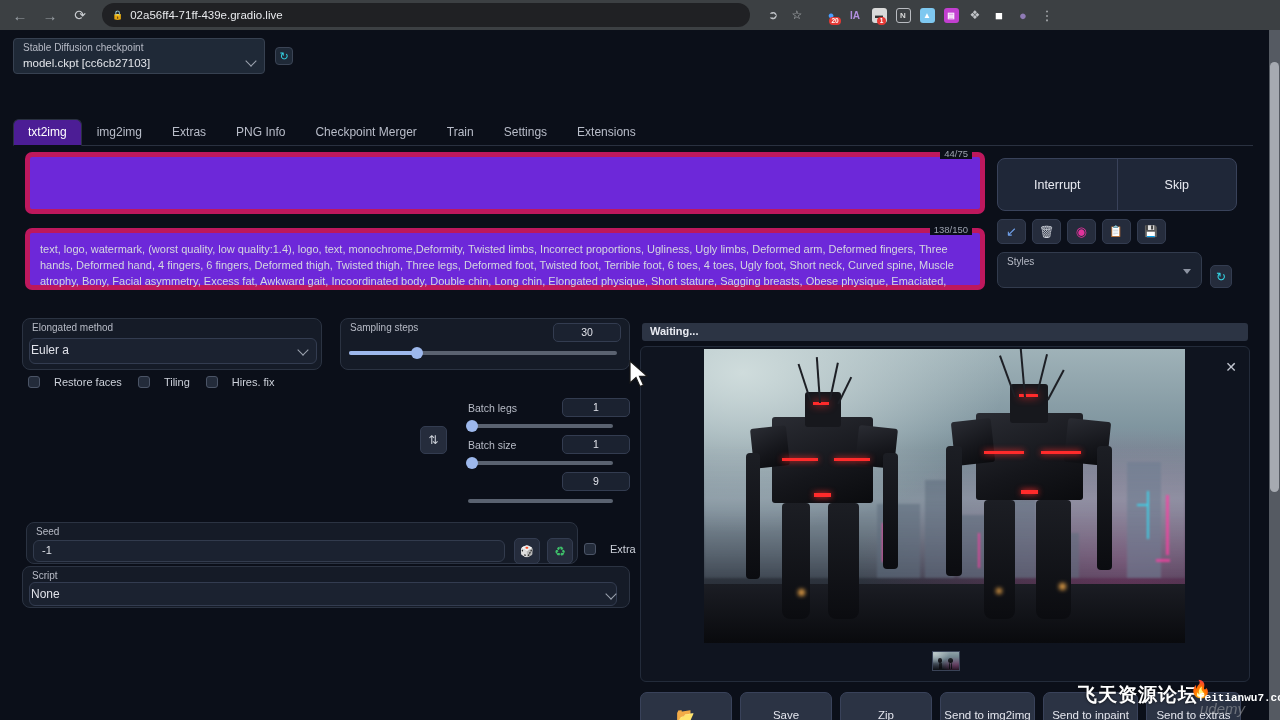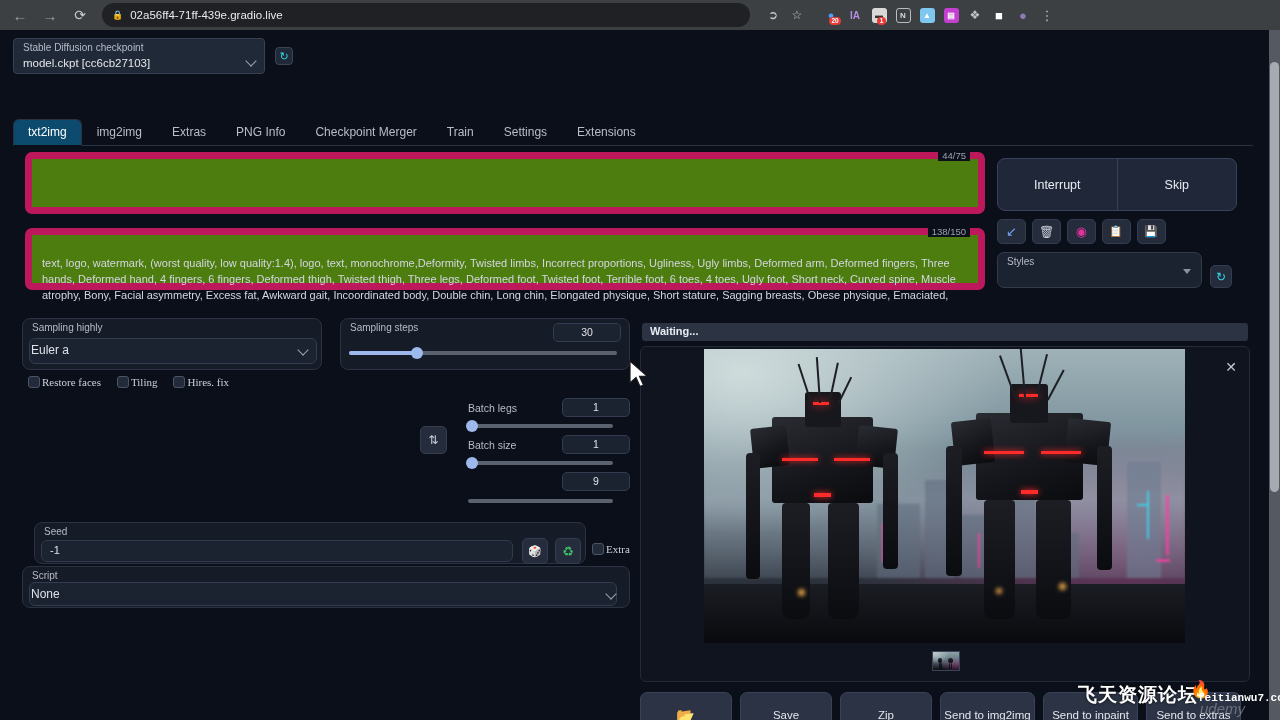--- a/index.html
+++ b/index.html
@@ -94,30 +94,30 @@
     position: absolute; left: 13px; top: 88px; width: 1240px;
     border-bottom: 1px solid #2a3140;
     display: flex; align-items: flex-end; height: 28px;
   }
   .tab {
     padding: 5px 14px 6px 14px; font-size: 12px; color: #b9bdc9;
     border: 1px solid transparent; border-radius: 6px 6px 0 0;
     position: relative; top: 1px;
   }
   .tab.active {
-    background: #0c4a6e; color: #ffffff;
+    background: #4c1d95; color: #ffffff;
     border-color: #2a3140; border-bottom-color: #0b0f19;
   }
 
   
   .prompt-wrap { position: absolute; left: 25px; top: 122px; width: 960px; }
   .prompt-box {
     position: relative;
-    background: #4d7c0f; border: 7px solid #be185d; border-radius: 7px;
-    padding: 20px 10px;
+    background: #6d28d9; border: 5px solid #be185d; border-radius: 7px;
+    padding: 8px 10px;
   }
   .counter {
     position: absolute; right: 8px; top: -9px;
     font-size: 9.5px; color: #9ba1ae; background: #0b0f19; padding: 0 4px;
   }
   .prompt-text { font-size: 11px; color: #d4d7e0; line-height: 16px; }
   .prompt-pos { height: 62px; }
   .prompt-neg { height: 62px; margin-top: 14px; }
 
   
@@ -192,35 +192,35 @@
   }
 
   .slider { position: absolute; height: 4px; border-radius: 2px; background: #5a6270; }
   .slider .fill { position: absolute; left: 0; top: 0; height: 4px; border-radius: 2px; background: #9db8ec; }
   .slider .knob {
     position: absolute; top: -4px; width: 12px; height: 12px; border-radius: 6px;
     background: #9db8ec;
   }
 
   .checks { position: absolute; left: 6px; top: 58px; display: flex; gap: 16px; align-items: center; }
-  .chk-item { display: flex; align-items: center; gap: 2px; font-size: 11px; color: #cdd1da; font-family: Liberation Serif, serif; }
+  .chk-item { display: flex; align-items: center; gap: 14px; font-size: 11px; color: #cdd1da; }
   .chk {
     width: 12px; height: 12px; border-radius: 3px;
     border: 1px solid #4b5466; background: #232b3a;
   }
 
   .dim-card { left: 0; top: 84px; width: 384px; height: 112px; background: transparent; border: none; }
   .swap-btn {
     position: absolute; left: 398px; top: 108px; width: 27px; height: 28px;
     background: #252c3c; border: 1px solid #333c50; border-radius: 5px;
     display: flex; align-items: center; justify-content: center; color: #cfd3db; font-size: 12px;
   }
   .batch-card { left: 438px; top: 84px; width: 170px; height: 112px; background: transparent; border: none; }
 
-  .seed-card { left: 12px; top: 204px; width: 552px; height: 42px; }
+  .seed-card { left: 4px; top: 204px; width: 552px; height: 42px; }
   .seed-input {
     position: absolute; left: 6px; top: 17px; width: 472px; height: 22px;
     background: #1b2230; border: 1px solid #323b4d; border-radius: 6px;
     font-size: 11px; color: #dfe1e8; padding: 3px 8px;
   }
   .seed-btn {
     position: absolute; width: 26px; height: 26px; top: 15px;
     background: #252c3c; border: 1px solid #333c50; border-radius: 5px;
     display: flex; align-items: center; justify-content: center; font-size: 12px;
   }
@@ -436,21 +436,21 @@
       </div>
       <div class="styles-refresh">
         <span>↻</span>
       </div>
     </div>
   </div>
 
   <div class="left-panel">
 
     <div class="panel-card samp-method">
-      <div class="field-label">Sampling highly</div>
+      <div class="field-label">Elongated method</div>
       <div class="select-box"></div>
       <div class="select-inner">Euler a</div>
       <div class="chev" style="right:14px;top:27px"></div>
     </div>
 
     <div class="panel-card samp-steps">
       <div class="field-label">Sampling steps</div>
       <div class="num-pill" style="right:8px;top:4px">30</div>
       <div class="slider" style="left:8px;top:32px;width:268px">
         <div class="fill" style="width:26%"></div>

